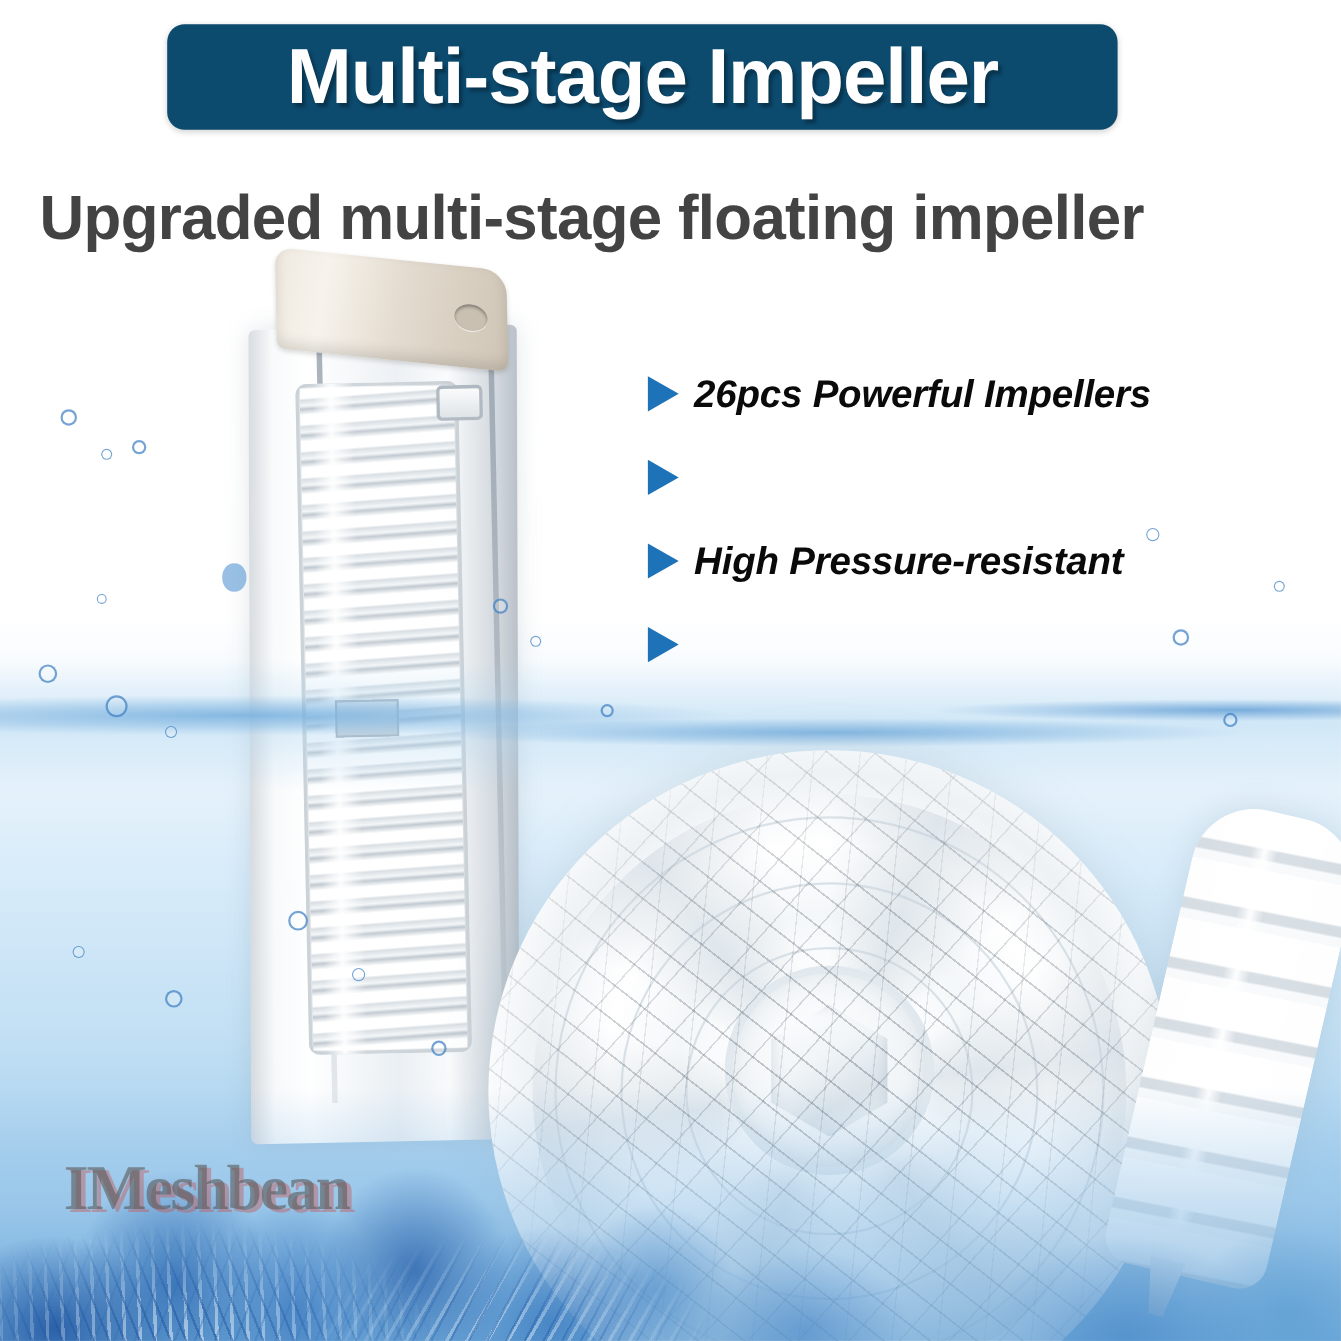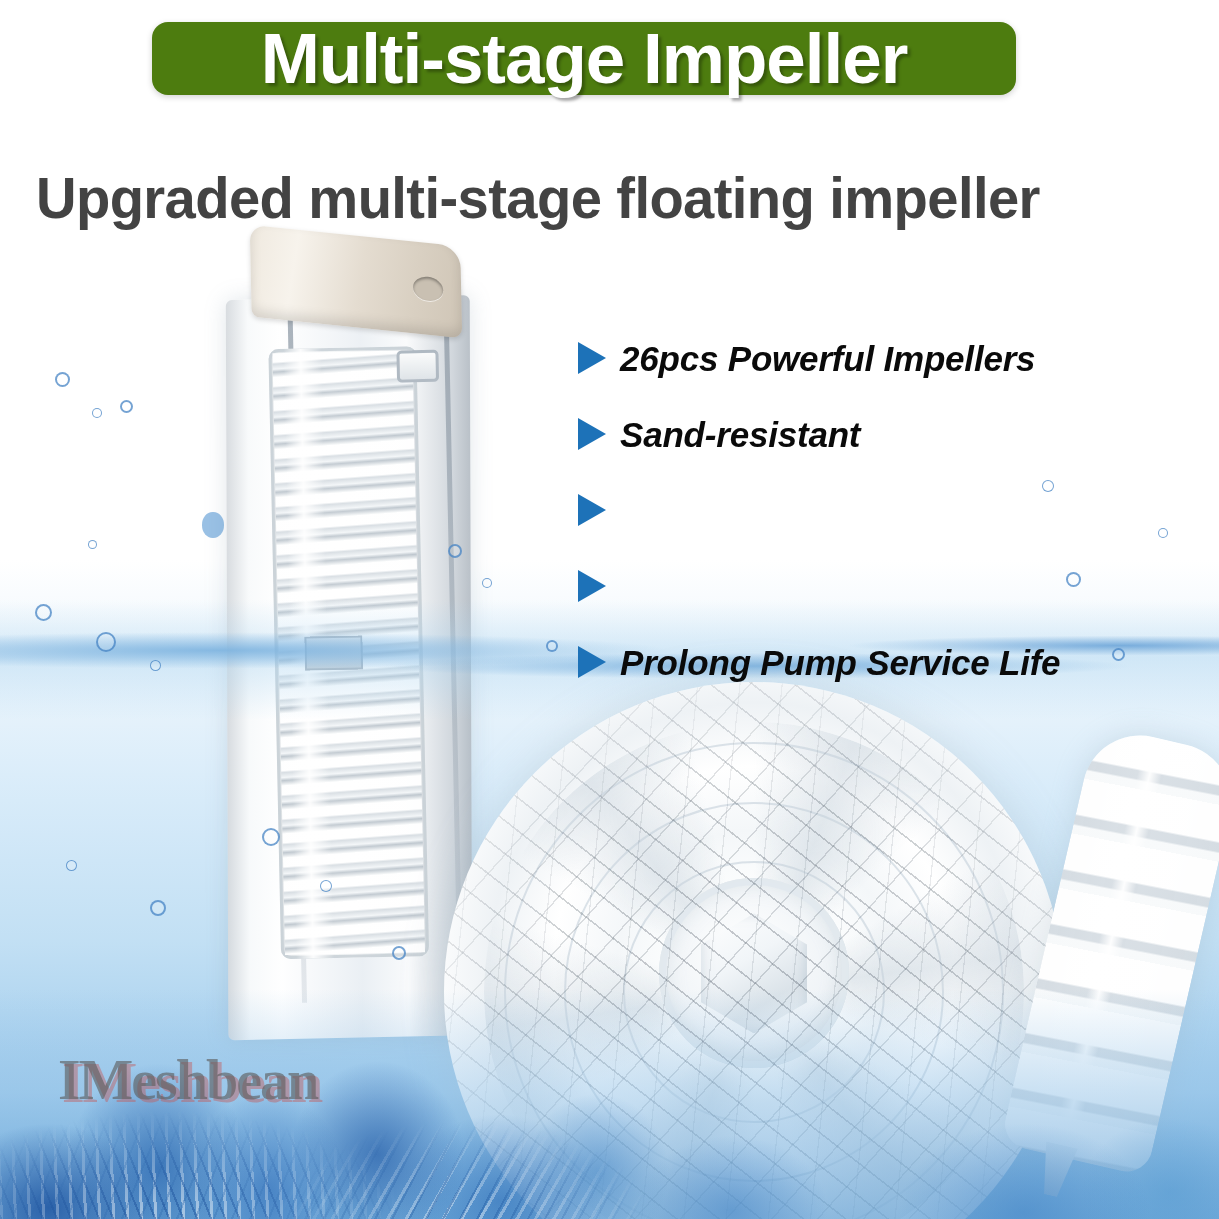--- a/index.html
+++ b/index.html
@@ -249,22 +249,22 @@
   }
   .tube-tip {
     position:absolute; left:34px; bottom:-40px; width:54px; height:52px;
     background:linear-gradient(180deg,#f2f5f7,#cdd5dc);
     clip-path:polygon(20% 0%, 80% 0%, 62% 100%, 38% 100%);
   }
 
   
   .banner {
     position:absolute; left:152px; top:22px;
-    width:864px; height:73px;
-    background:#4d7c0f;
+    width:864px; height:96px;
+    background:#0c4a6e;
     border-radius:16px;
     display:flex; align-items:center; justify-content:center;
     box-shadow:0 2px 6px rgba(0,0,0,.18);
   }
   .banner-title {
     color:#ffffff;
     font-family:"Liberation Sans", sans-serif;
     font-size:71px;
     font-weight:bold;
     letter-spacing:-1px;
@@ -289,20 +289,21 @@
   }
 
   
   .features {
     position:absolute; left:578px; top:320px;
     width:600px;
   }
   .feature {
     display:flex; align-items:center;
     height:76px;
+    margin-left:11px;
   }
   .tri {
     width:0; height:0;
     border-left:28px solid #1d72b8;
     border-top:16px solid transparent;
     border-bottom:16px solid transparent;
     flex:0 0 auto;
     margin-right:14px;
   }
   .feature-label {
@@ -404,33 +405,29 @@
 
   <div class="features">
 
     <div class="feature">
       <span class="tri"></span>
       <span class="feature-label">26pcs Powerful Impellers</span>
     </div>
 
 
 
+
     <div class="feature">
       <span class="tri"></span>
-      <span class="feature-label">Sand-resistant</span>
     </div>
 
     <div class="feature">
       <span class="tri"></span>
+      <span class="feature-label">High Pressure-resistant</span>
     </div>
 
     <div class="feature">
       <span class="tri"></span>
     </div>
 
-    <div class="feature">
-      <span class="tri"></span>
-      <span class="feature-label">Prolong Pump Service Life</span>
-    </div>
-
   </div>
 
 </div>
 
 </body></html>

